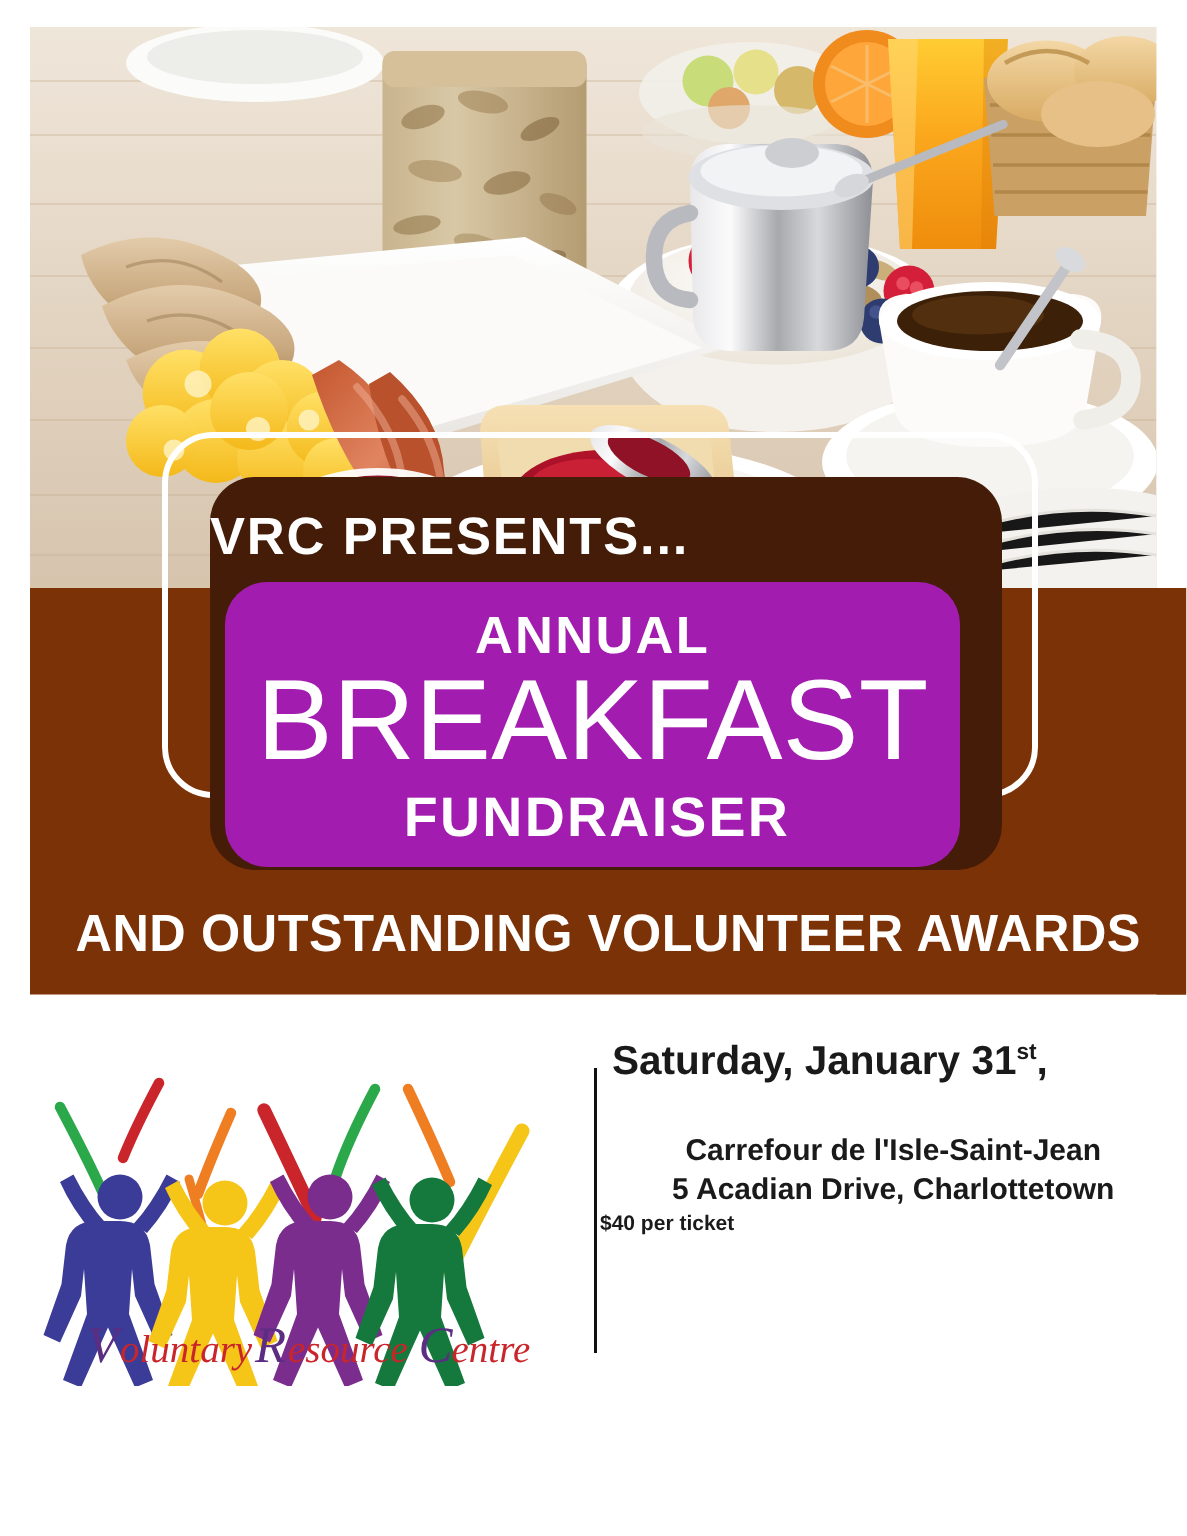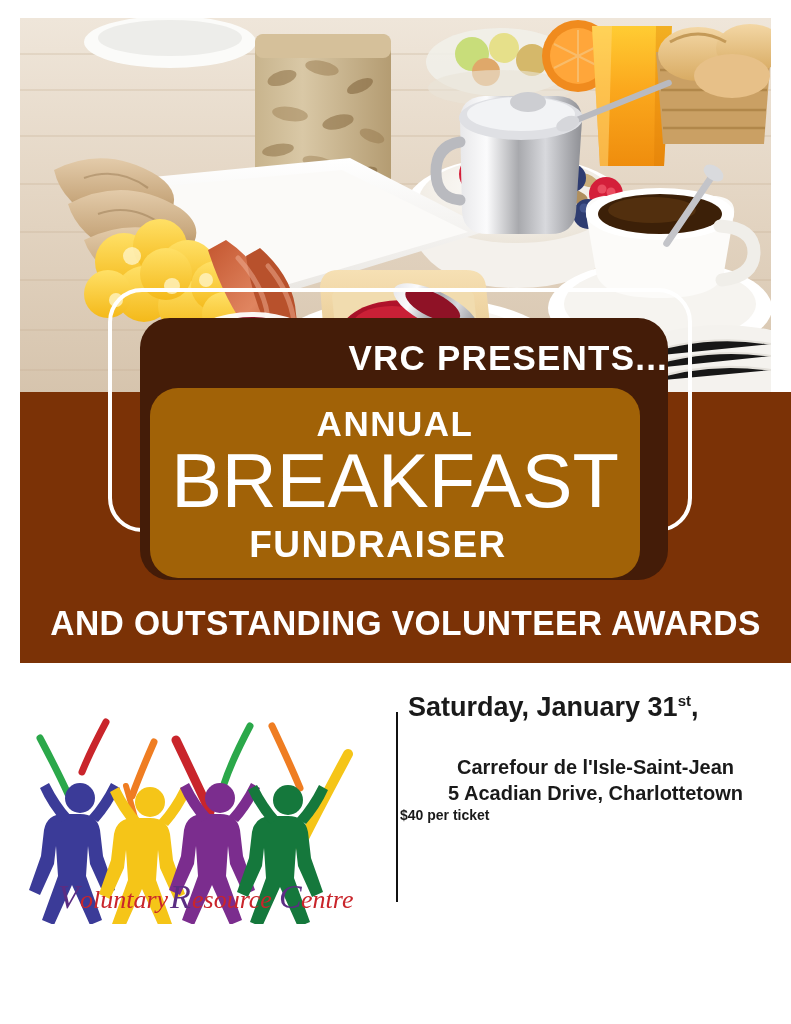--- a/index.html
+++ b/index.html
@@ -80,36 +80,36 @@
     height: 262px;
     background: #441C08;
     border-radius: 30px;
     z-index: 4;
   }
   .presents-text {
     position: absolute;
     left: 0;
     top: 22px;
     width: 528px;
-    text-align: right;
+    text-align: left;
     color: #ffffff;
     font-size: 35px;
     font-weight: bold;
     letter-spacing: 1.2px;
     line-height: 1;
   }
 
   
   .orange-panel {
     position: absolute;
     left: 150px;
     top: 388px;
     width: 490px;
     height: 190px;
-    background: #a16207;
+    background: #a21caf;
     border-radius: 28px;
     z-index: 5;
     color: #ffffff;
     text-align: center;
   }
   .annual-text {
     position: absolute;
     left: 0;
     top: 18px;
     width: 490px;
@@ -130,20 +130,21 @@
   }
   .fundraiser-text {
     position: absolute;
     left: 0;
     top: 138px;
     width: 456px;
     font-size: 37px;
     font-weight: bold;
     letter-spacing: 1.5px;
     line-height: 1;
+    padding-left: 20px;
   }
 
   
   .band-subtitle {
     position: absolute;
     left: 20px;
     top: 605px;
     width: 771px;
     text-align: center;
     color: #ffffff;

